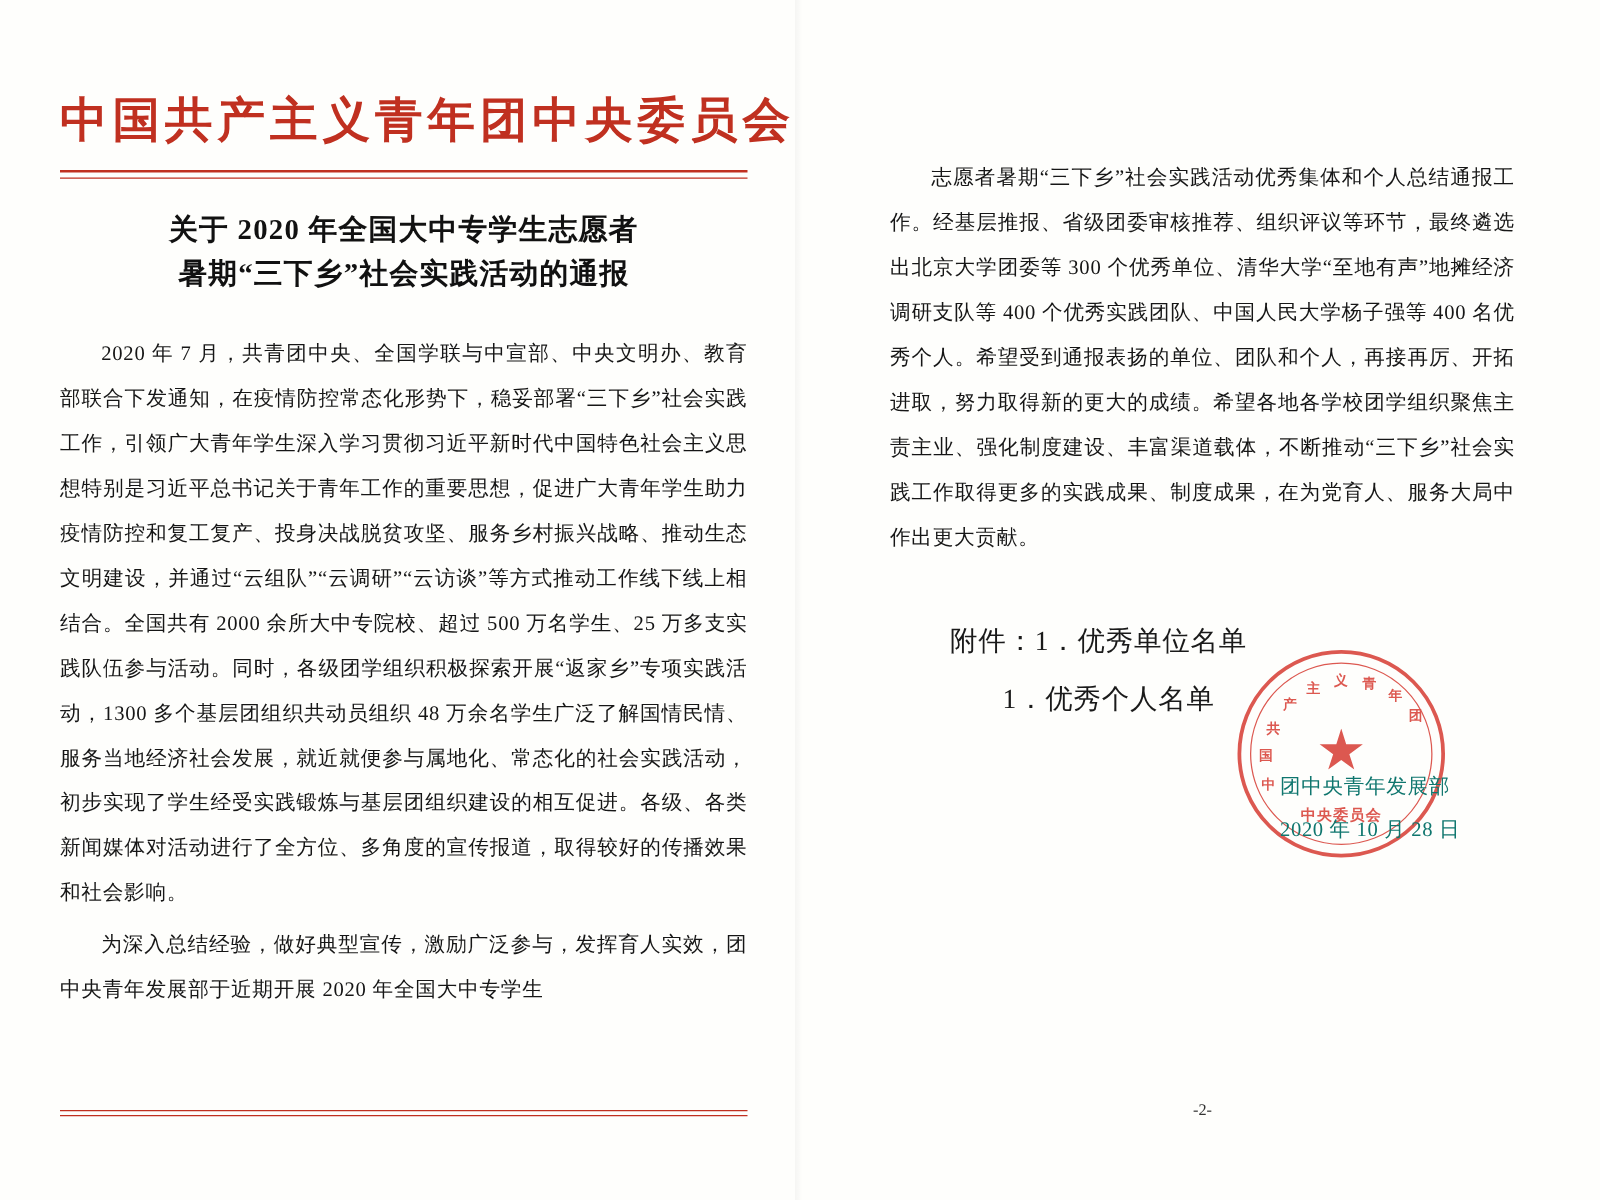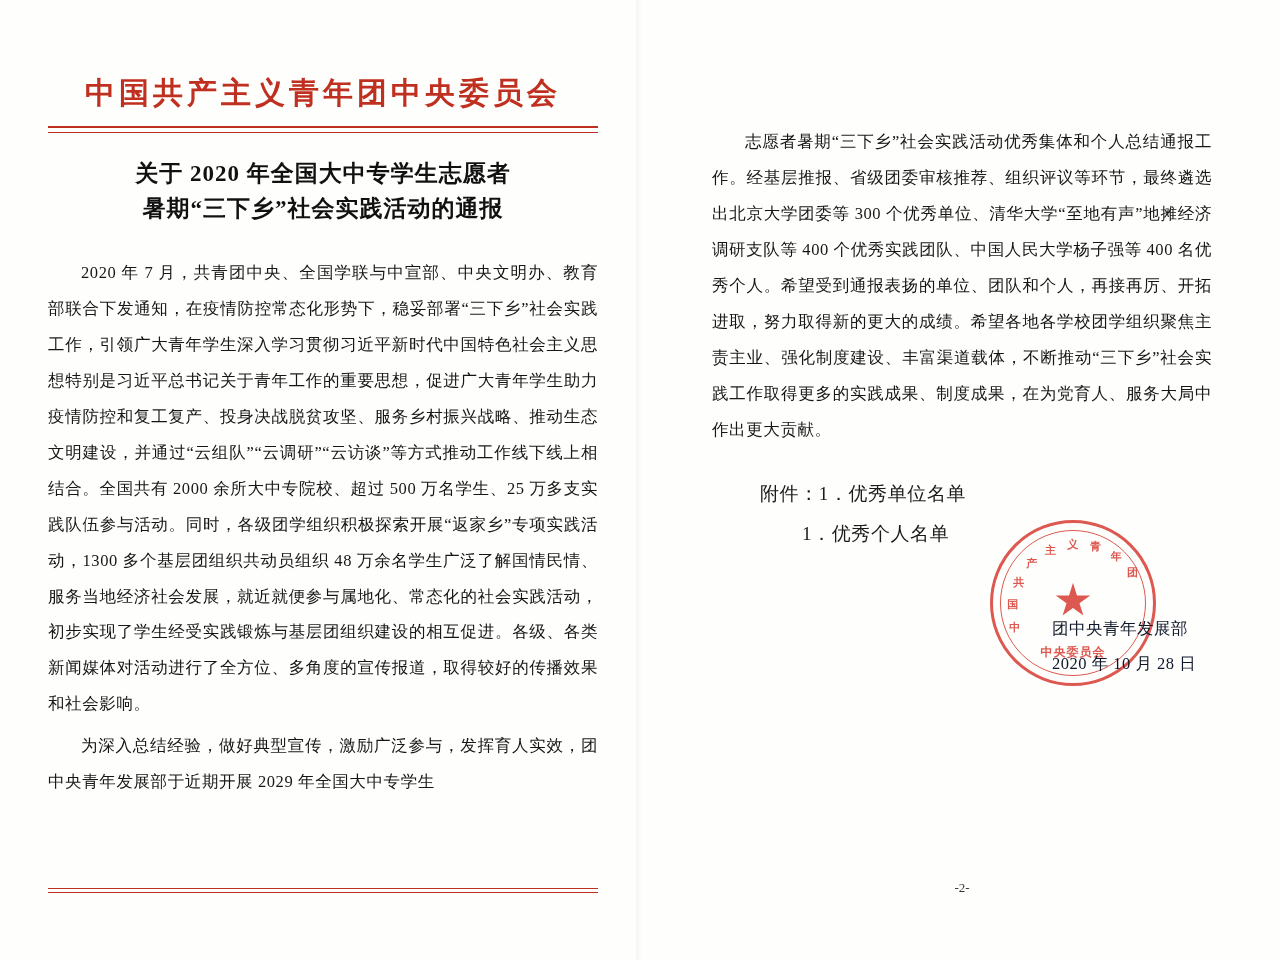--- a/index.html
+++ b/index.html
@@ -41,21 +41,21 @@
   
   .left-col {
     position: absolute;
     left: 48px;
     top: 74px;
     width: 550px;
   }
   .org-title {
     font-family: "Liberation Serif", "DejaVu Serif", serif;
     color: #c03020;
-    font-size: 30px;
+    font-size: 38px;
     font-weight: bold;
     letter-spacing: 4px;
     text-align: center;
     white-space: nowrap;
     line-height: 1.25;
   }
   .rule-double {
     margin-top: 14px;
     border-top: 2.5px solid #c03020;
     position: relative;
@@ -108,22 +108,22 @@
 
   
   .right-col {
     position: absolute;
     left: 712px;
     top: 124px;
     width: 500px;
   }
   .right-col .body-text { margin-top: 0; }
   .attach-block {
-    margin-top: 26px;
-    font-size: 19px;
+    margin-top: 42px;
+    font-size: 22px;
     line-height: 2.1;
     letter-spacing: 0.6px;
   }
   .attach-head {
     margin-left: 48px;
   }
   .attach-item {
     margin-left: 90px;
   }
 
@@ -173,27 +173,27 @@
     left: 0; right: 0;
     bottom: 22px;
     text-align: center;
     color: #d5342b;
     font-size: 12px;
     font-weight: bold;
     letter-spacing: 1px;
   }
   .sign-block {
     position: absolute;
-    left: 1052px;
+    left: 1024px;
     top: 612px;
     width: 210px;
     font-size: 16.5px;
     line-height: 2.1;
     letter-spacing: 0.5px;
-    color: #0f172a;
+    color: #0f766e;
   }
   .sign-block .org { white-space: nowrap; }
   .sign-block .date { white-space: nowrap; }
 
   .page-num {
     position: absolute;
     left: 712px;
     top: 880px;
     width: 500px;
     text-align: center;
@@ -214,21 +214,21 @@
     <div class="org-title">中国共产主义青年团中央委员会</div>
     <div class="rule-double"></div>
 
     <div class="doc-title">
       <span class="line">关于 2020 年全国大中专学生志愿者</span>
       <span class="line">暑期“三下乡”社会实践活动的通报</span>
     </div>
 
     <div class="body-text">
       <p>2020 年 7 月，共青团中央、全国学联与中宣部、中央文明办、教育部联合下发通知，在疫情防控常态化形势下，稳妥部署“三下乡”社会实践工作，引领广大青年学生深入学习贯彻习近平新时代中国特色社会主义思想特别是习近平总书记关于青年工作的重要思想，促进广大青年学生助力疫情防控和复工复产、投身决战脱贫攻坚、服务乡村振兴战略、推动生态文明建设，并通过“云组队”“云调研”“云访谈”等方式推动工作线下线上相结合。全国共有 2000 余所大中专院校、超过 500 万名学生、25 万多支实践队伍参与活动。同时，各级团学组织积极探索开展“返家乡”专项实践活动，1300 多个基层团组织共动员组织 48 万余名学生广泛了解国情民情、服务当地经济社会发展，就近就便参与属地化、常态化的社会实践活动，初步实现了学生经受实践锻炼与基层团组织建设的相互促进。各级、各类新闻媒体对活动进行了全方位、多角度的宣传报道，取得较好的传播效果和社会影响。</p>
-      <p>为深入总结经验，做好典型宣传，激励广泛参与，发挥育人实效，团中央青年发展部于近期开展 2029 年全国大中专学生</p>
+      <p>为深入总结经验，做好典型宣传，激励广泛参与，发挥育人实效，团中央青年发展部于近期开展 2020 年全国大中专学生</p>
     </div>
   </div>
   <div class="footer-rule"></div>
 
   <div class="right-col">
     <div class="body-text">
       <p>志愿者暑期“三下乡”社会实践活动优秀集体和个人总结通报工作。经基层推报、省级团委审核推荐、组织评议等环节，最终遴选出北京大学团委等 300 个优秀单位、清华大学“至地有声”地摊经济调研支队等 400 个优秀实践团队、中国人民大学杨子强等 400 名优秀个人。希望受到通报表扬的单位、团队和个人，再接再厉、开拓进取，努力取得新的更大的成绩。希望各地各学校团学组织聚焦主责主业、强化制度建设、丰富渠道载体，不断推动“三下乡”社会实践工作取得更多的实践成果、制度成果，在为党育人、服务大局中作出更大贡献。</p>
     </div>
 
     <div class="attach-block">

